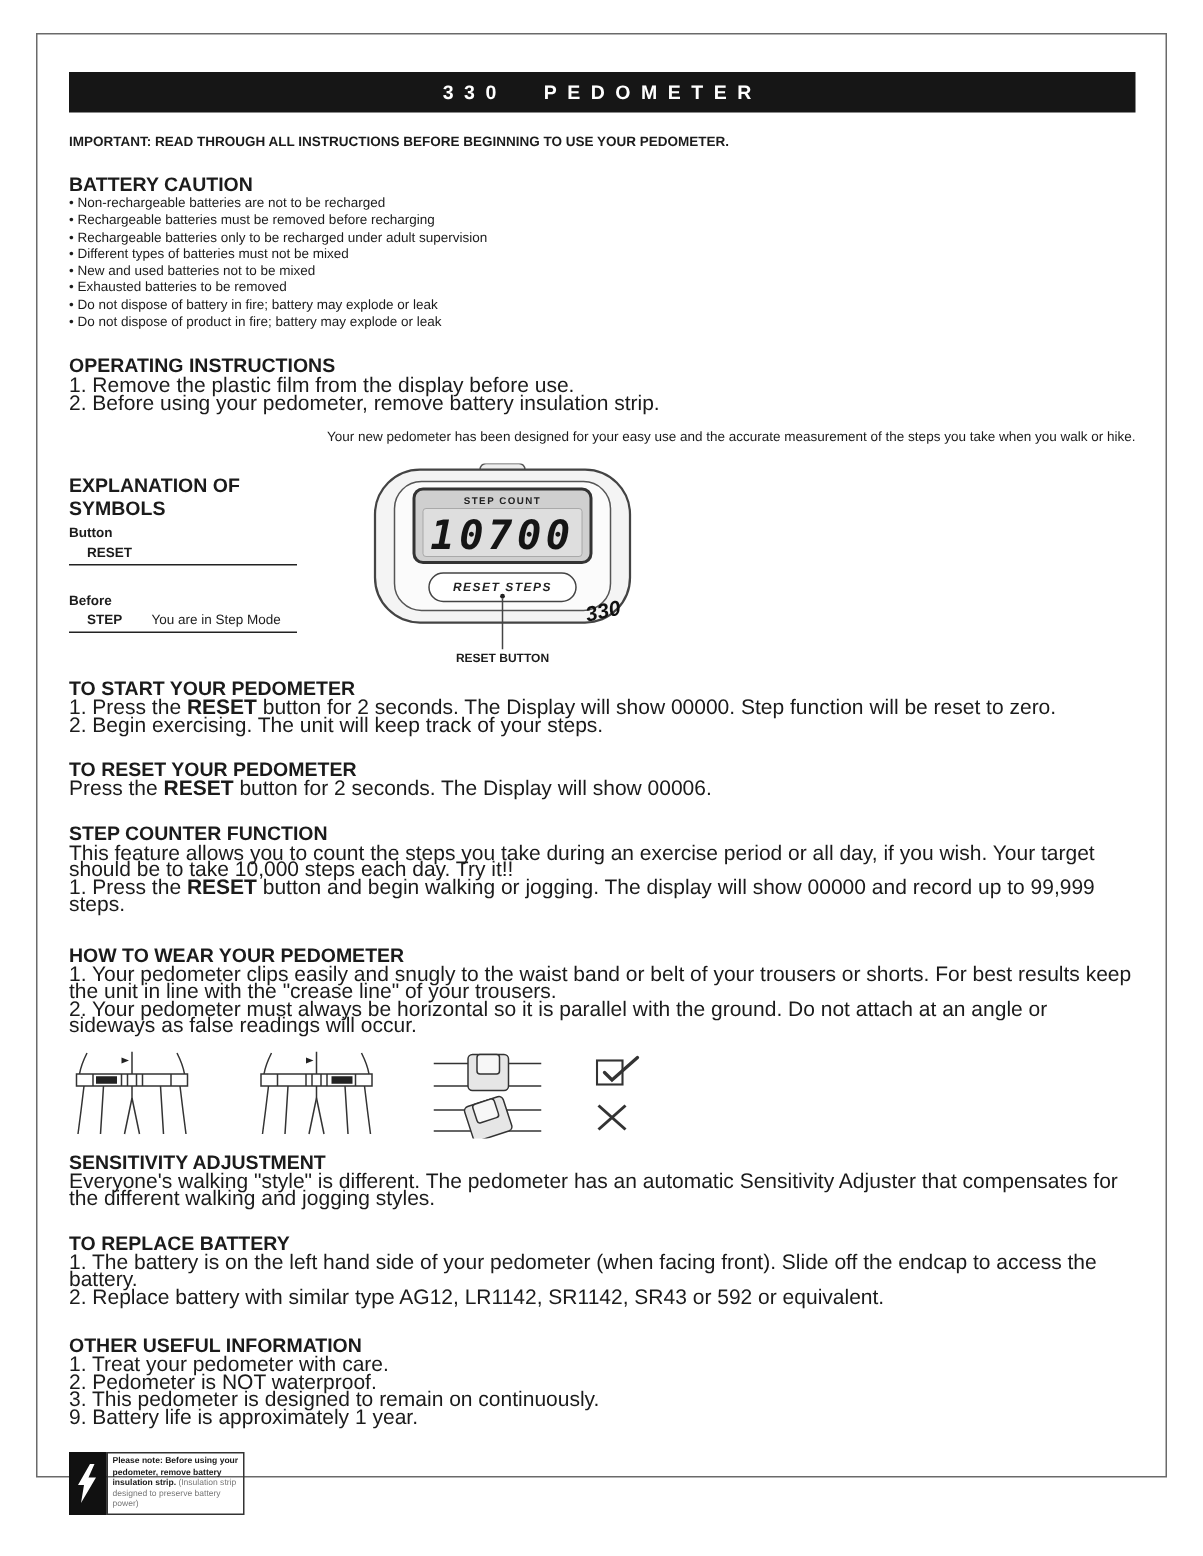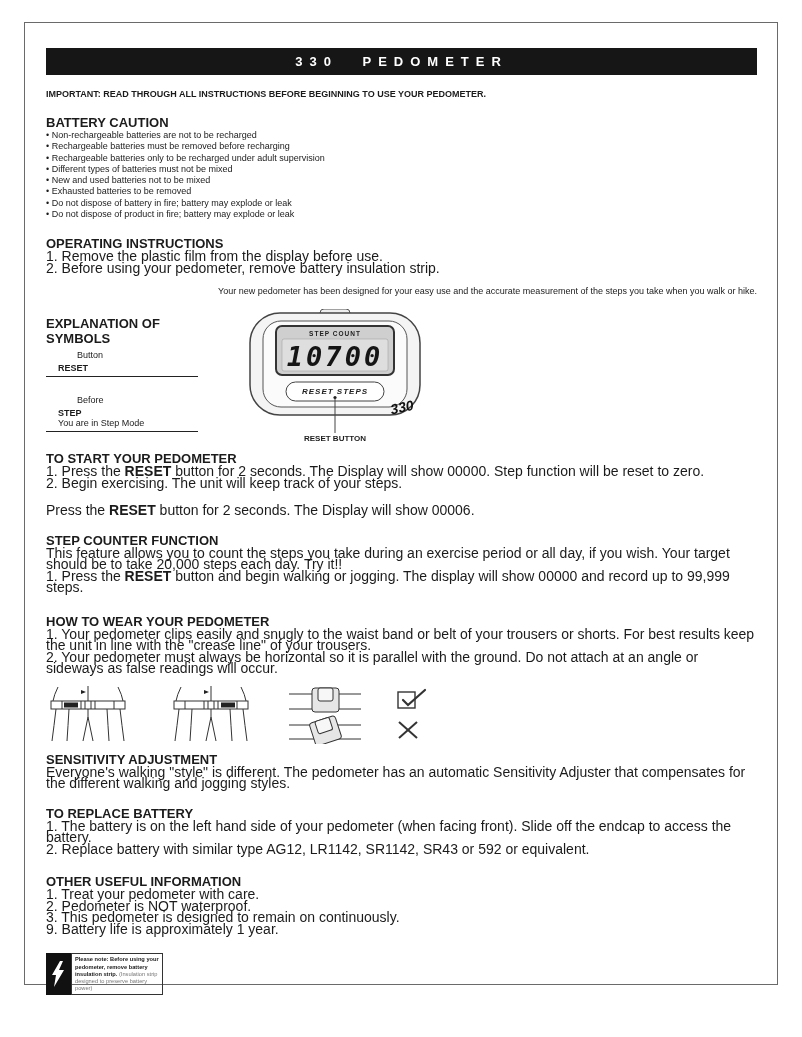--- a/index.html
+++ b/index.html
@@ -12,23 +12,23 @@
   .important{font-weight:bold;font-size:9px;margin-top:14px;}
   .hd{font-size:13px;font-weight:bold;margin:0;}
   .txt{font-size:14px;line-height:11.5px;}
   .sec{margin-top:16px;}
   .bullets .b-item{font-size:9px;line-height:11.3px;}
   .bullets .b-item::before{content:"•  ";}
   .para{font-size:9px;margin-top:12px;text-align:right;}
   
   .expl{display:flex;margin-top:20px;}
   .expl-left{width:152px;font-size:9px;}
-  .lbl{font-weight:normal;margin-top:4px;margin-left:31px;}
+  .lbl{font-weight:bold;margin-top:4px;}
   .u-row{border-bottom:1px solid #222;padding:3px 0 3px 12px;font-weight:bold;}
-  .step-row{display:flex;border-bottom:1px solid #222;padding:3px 0 3px 12px;flex-direction:column;}
+  .step-row{display:flex;border-bottom:1px solid #222;padding:3px 0 3px 12px;}
   .step-row .k{font-weight:bold;width:43px;}
   .gap14{height:14px;}
   .device-col{margin-left:46px;margin-top:-7px;width:182px;text-align:center;}
   .callout-label{font-size:8px;font-weight:bold;margin-top:1px;}
   
   .figrow{display:flex;align-items:flex-start;margin-top:11px;margin-left:2px;height:60px;}
   .beltcol .bf{display:block;}
   .markcol{display:flex;flex-direction:column;gap:9px;padding-top:2px;}
   
   .notebox{display:flex;margin-top:18px;align-items:stretch;}
@@ -104,26 +104,27 @@
       </div>
     </div>
 
     <div class="sec" style="margin-top:8px;">
       <div class="hd">TO START YOUR PEDOMETER</div>
       <div class="txt"><span>1. Press the </span><b>RESET</b><span> button for 2 seconds. The Display will show 00000. Step function will be reset to zero.</span></div>
       <div class="txt">2. Begin exercising. The unit will keep track of your steps.</div>
     </div>
 
     <div class="sec">
+      <div class="hd">TO RESET YOUR PEDOMETER</div>
       <div class="txt"><span>Press the </span><b>RESET</b><span> button for 2 seconds. The Display will show 00006.</span></div>
     </div>
 
     <div class="sec">
       <div class="hd">STEP COUNTER FUNCTION</div>
-      <div class="txt">This feature allows you to count the steps you take during an exercise period or all day, if you wish. Your target should be to take 20,000 steps each day. Try it!!</div>
+      <div class="txt">This feature allows you to count the steps you take during an exercise period or all day, if you wish. Your target should be to take 10,000 steps each day. Try it!!</div>
       <div class="txt"><span>1. Press the </span><b>RESET</b><span> button and begin walking or jogging. The display will show 00000 and record up to 99,999 steps.</span></div>
     </div>
 
     <div class="sec" style="margin-top:20px;">
       <div class="hd">HOW TO WEAR YOUR PEDOMETER</div>
       <div class="txt">1. Your pedometer clips easily and snugly to the waist band or belt of your trousers or shorts. For best results keep the unit in line with the "crease line" of your trousers.</div>
       <div class="txt">2. Your pedometer must always be horizontal so it is parallel with the ground. Do not attach at an angle or sideways as false readings will occur.</div>
 
       <div class="figrow">
         <svg width="80" height="56" viewBox="0 0 80 56" fill="none" stroke="#333">

